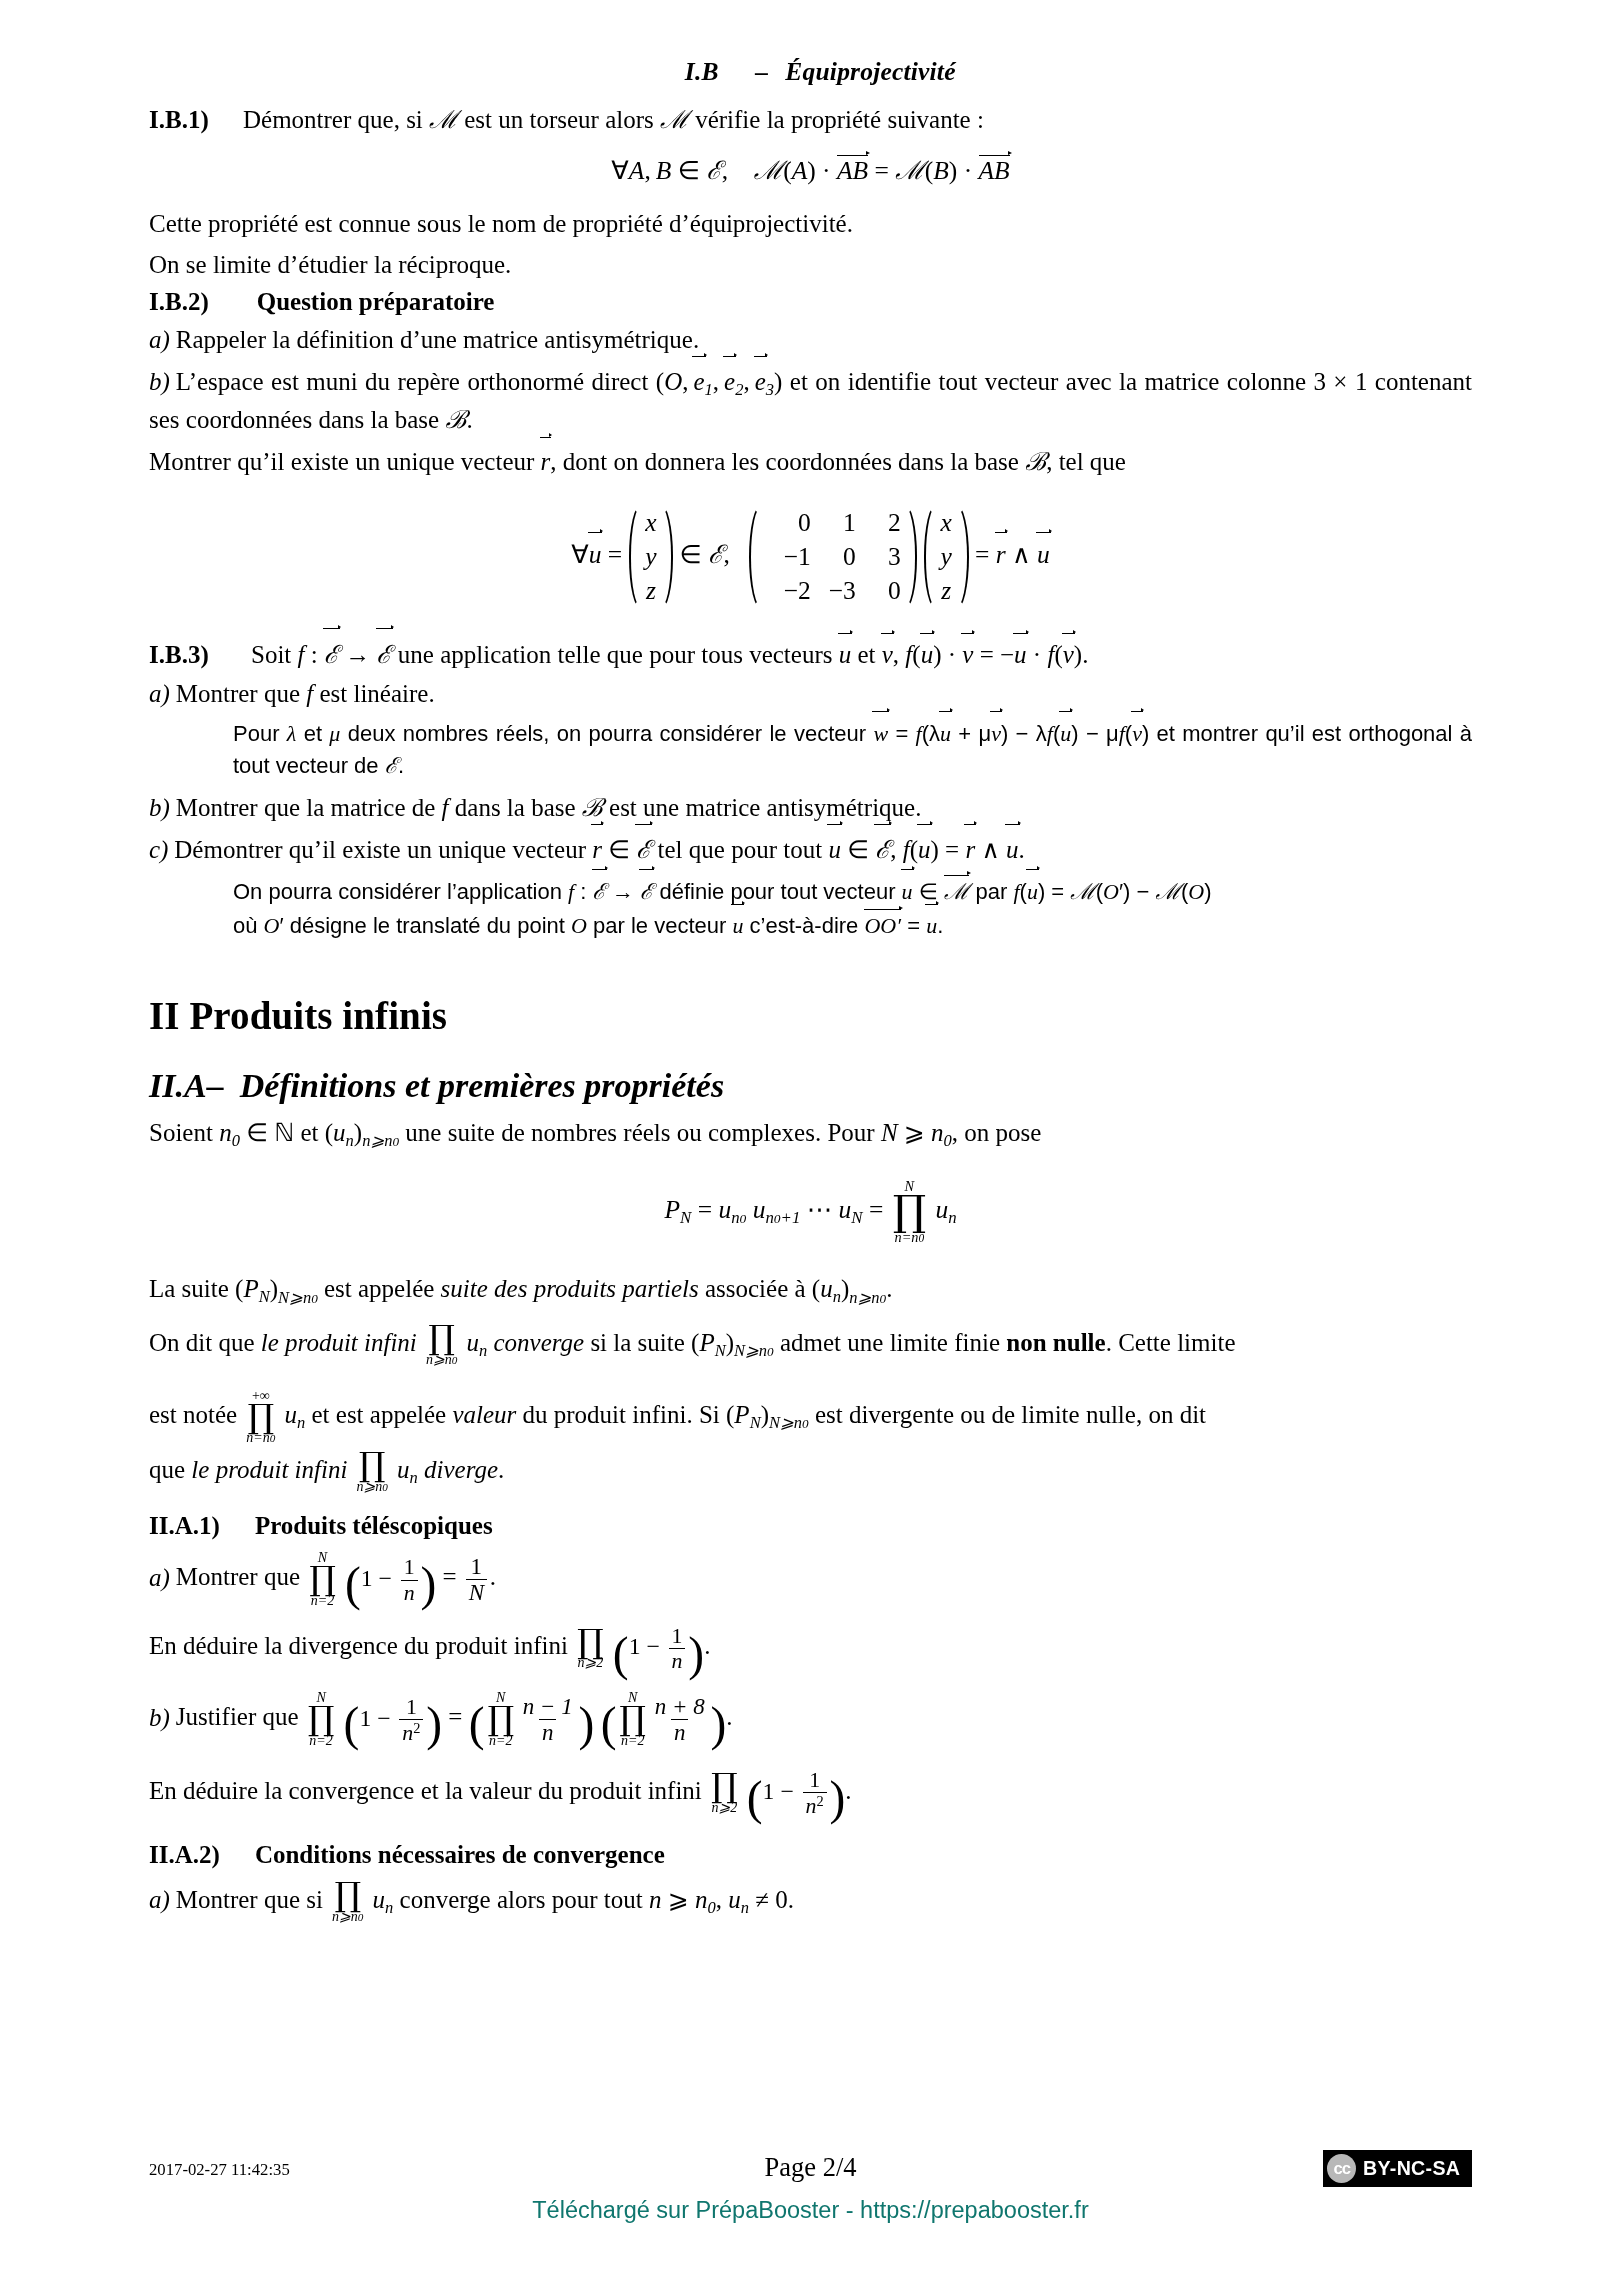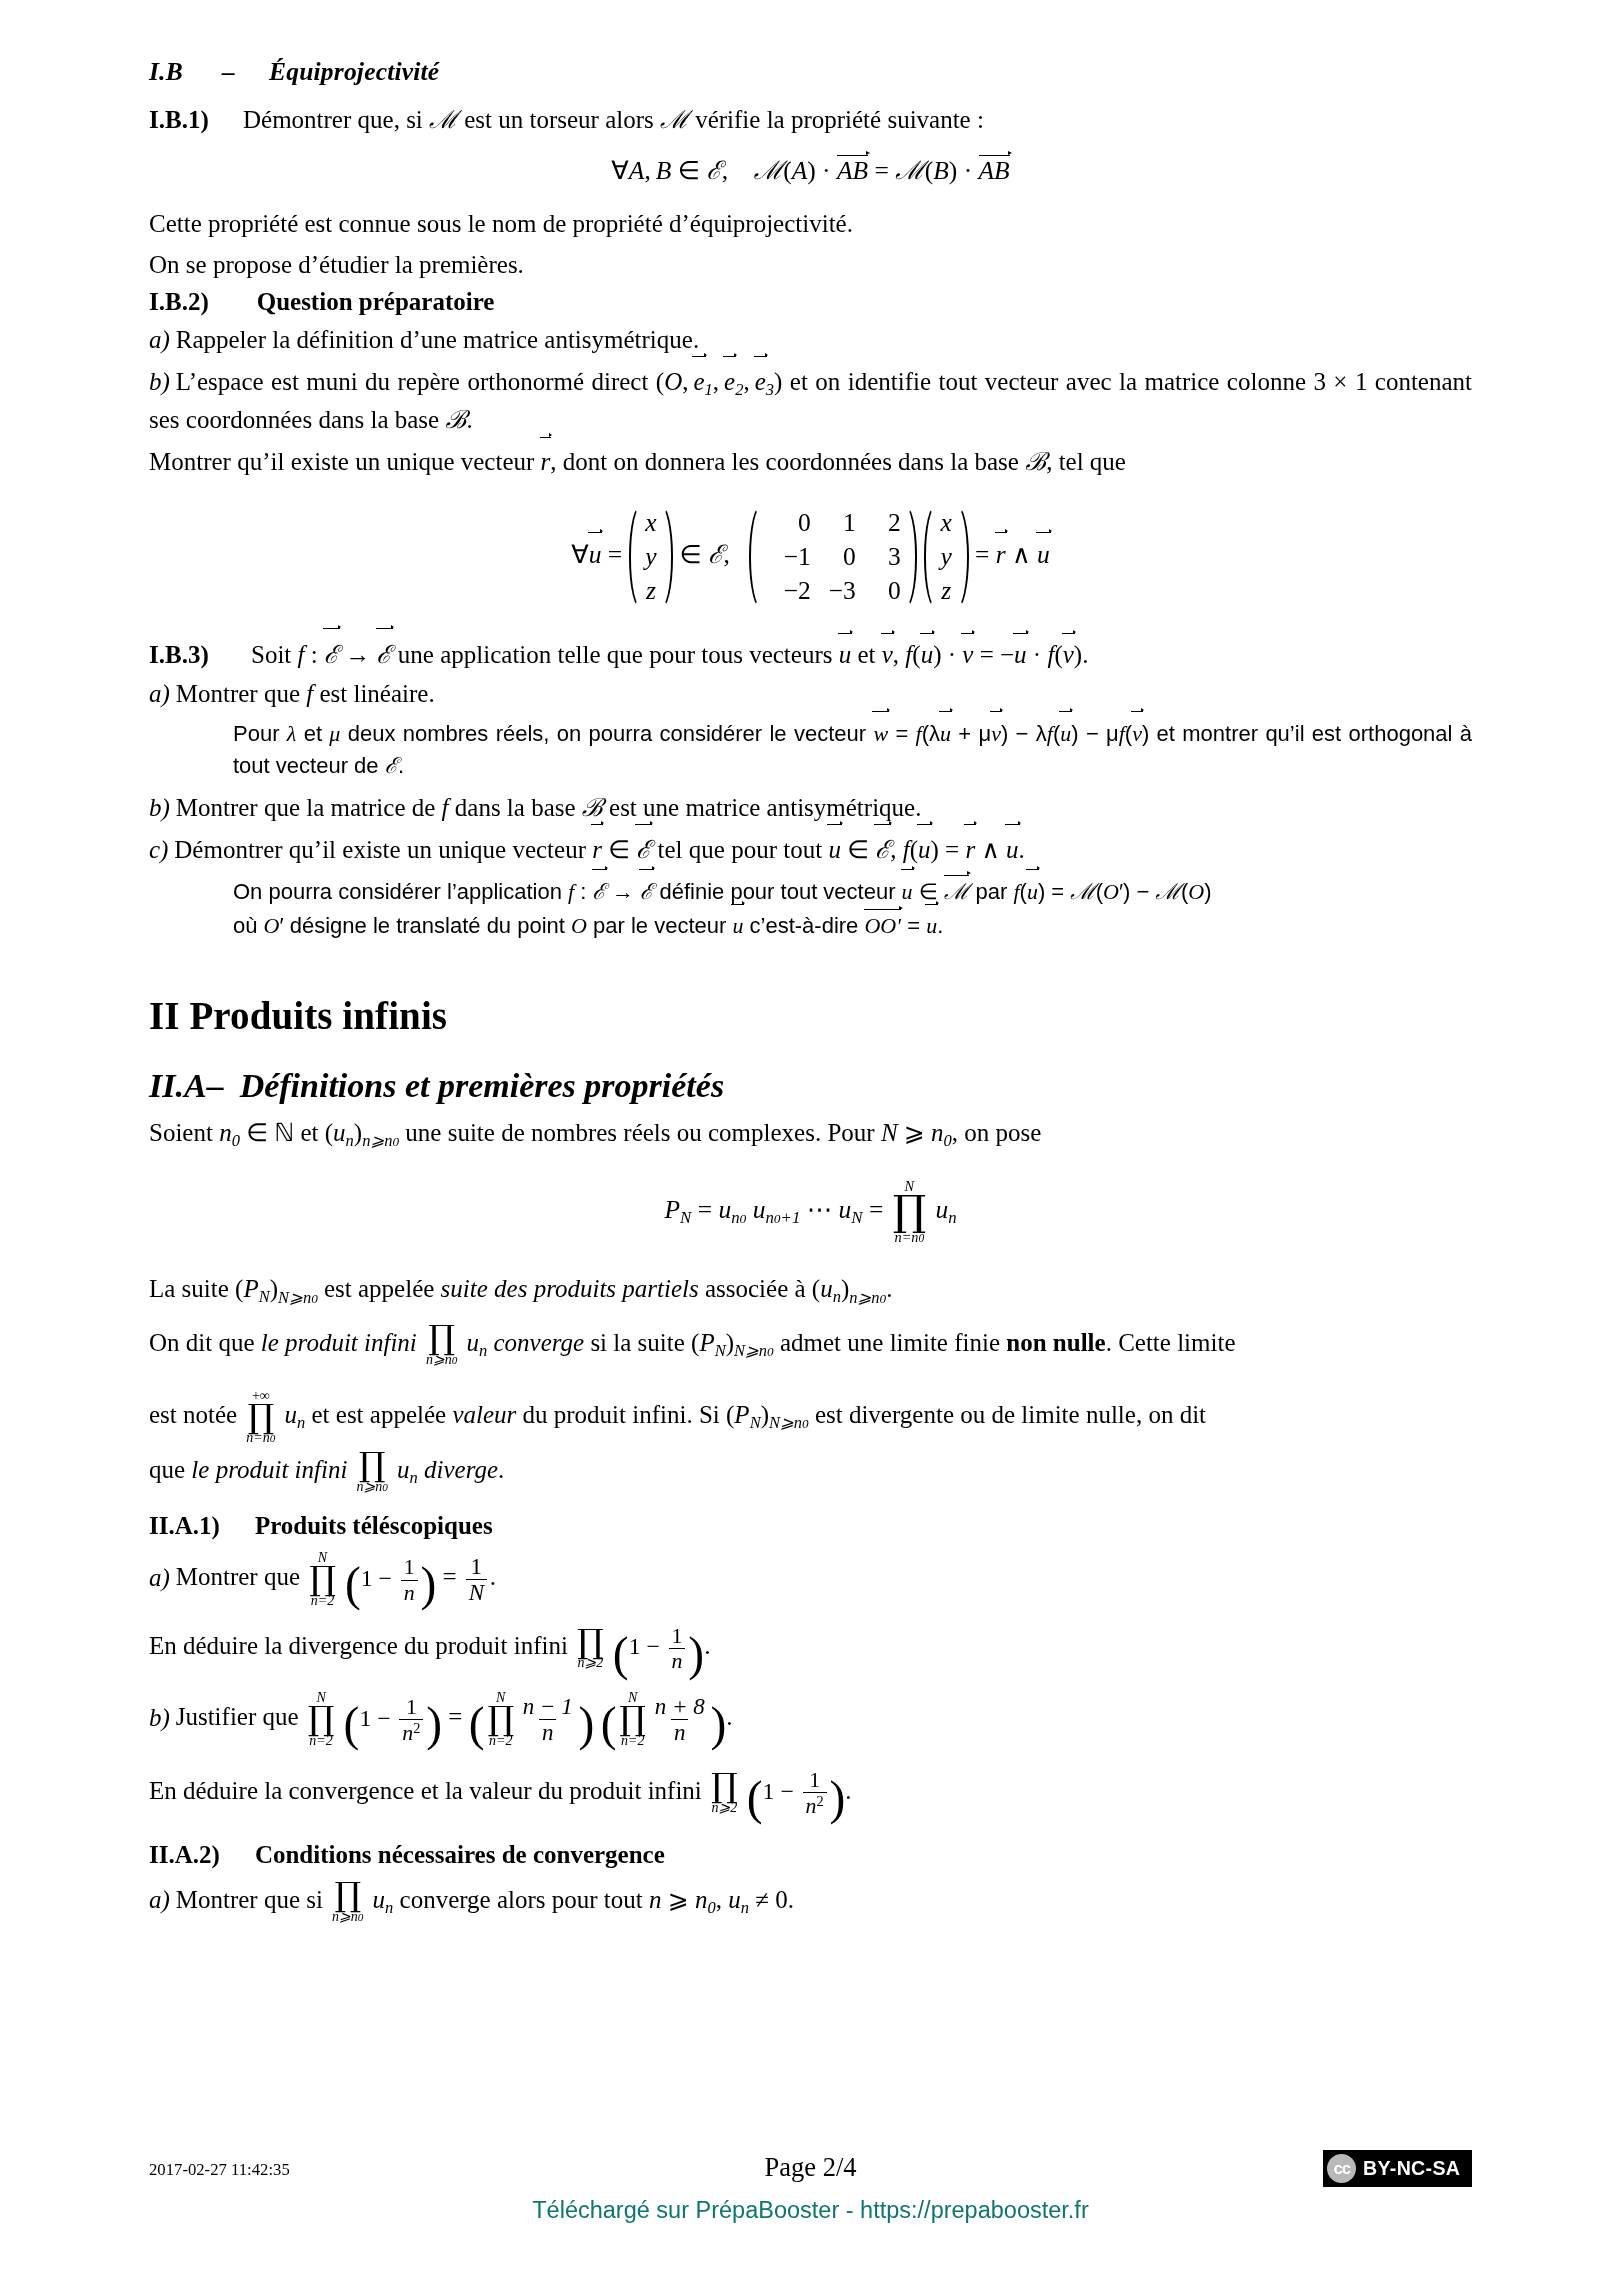--- a/index.html
+++ b/index.html
@@ -15,21 +15,21 @@
   .content { position:absolute; left:149px; top:57px; width:1323px; }
 
   
   .p { font-size:25px; line-height:1.44; text-align:justify; margin:0 0 4.9px 0; }
   .p.nojust { text-align:left; }
   .serif-it { font-style:italic; }
 
   
   .sec-head {
     font-weight:bold; font-style:italic; font-size:25.5px;
-    margin:0 0 13.7px 0; letter-spacing:0.2px;
+    margin:0 0 13.7px 0; letter-spacing:0.2px;text-align:center;
   }
   .sec-head .lbl { display:inline-block; min-width:73px; }
   .sec-head .dash { display:inline-block; width:47px; }
 
   .qhead { font-size:25px; margin:0 0 5.9px 0; }
   .qhead .num { font-weight:bold; display:inline-block; min-width:94px; }
   .qhead .num.wide { min-width:102px; }
   .qhead .boldtitle { font-weight:bold; margin-left:13.7px; }
 
   .big-head {
@@ -147,21 +147,21 @@
     <span class="num">I.B.1)</span><span>Démontrer que, si </span><span class="cal">ℳ</span><span> est un torseur alors </span><span class="cal">ℳ</span><span> vérifie la propriété suivante :</span>
   </div>
 
   <div class="disp">
     ∀<span class="mi">A</span>, <span class="mi">B</span> ∈ <span class="cal">ℰ</span>,&nbsp;&nbsp;&nbsp;
     <span class="cal">ℳ</span>(<span class="mi">A</span>) · <span class="ovl"><span class="mi">AB</span></span>
     = <span class="cal">ℳ</span>(<span class="mi">B</span>) · <span class="ovl"><span class="mi">AB</span></span>
   </div>
 
   <div class="p nojust">Cette propriété est connue sous le nom de propriété d’équiprojectivité.</div>
-  <div class="p nojust">On se propose d’étudier la premières.</div>
+  <div class="p nojust">On se limite d’étudier la réciproque.</div>
 
   <div class="qhead">
     <span class="num">I.B.2)</span><span class="boldtitle">Question préparatoire</span>
   </div>
 
   <div class="item">
     <span class="mk">a)</span><span>Rappeler la définition d’une matrice antisymétrique.</span>
   </div>
 
   <div class="item">

